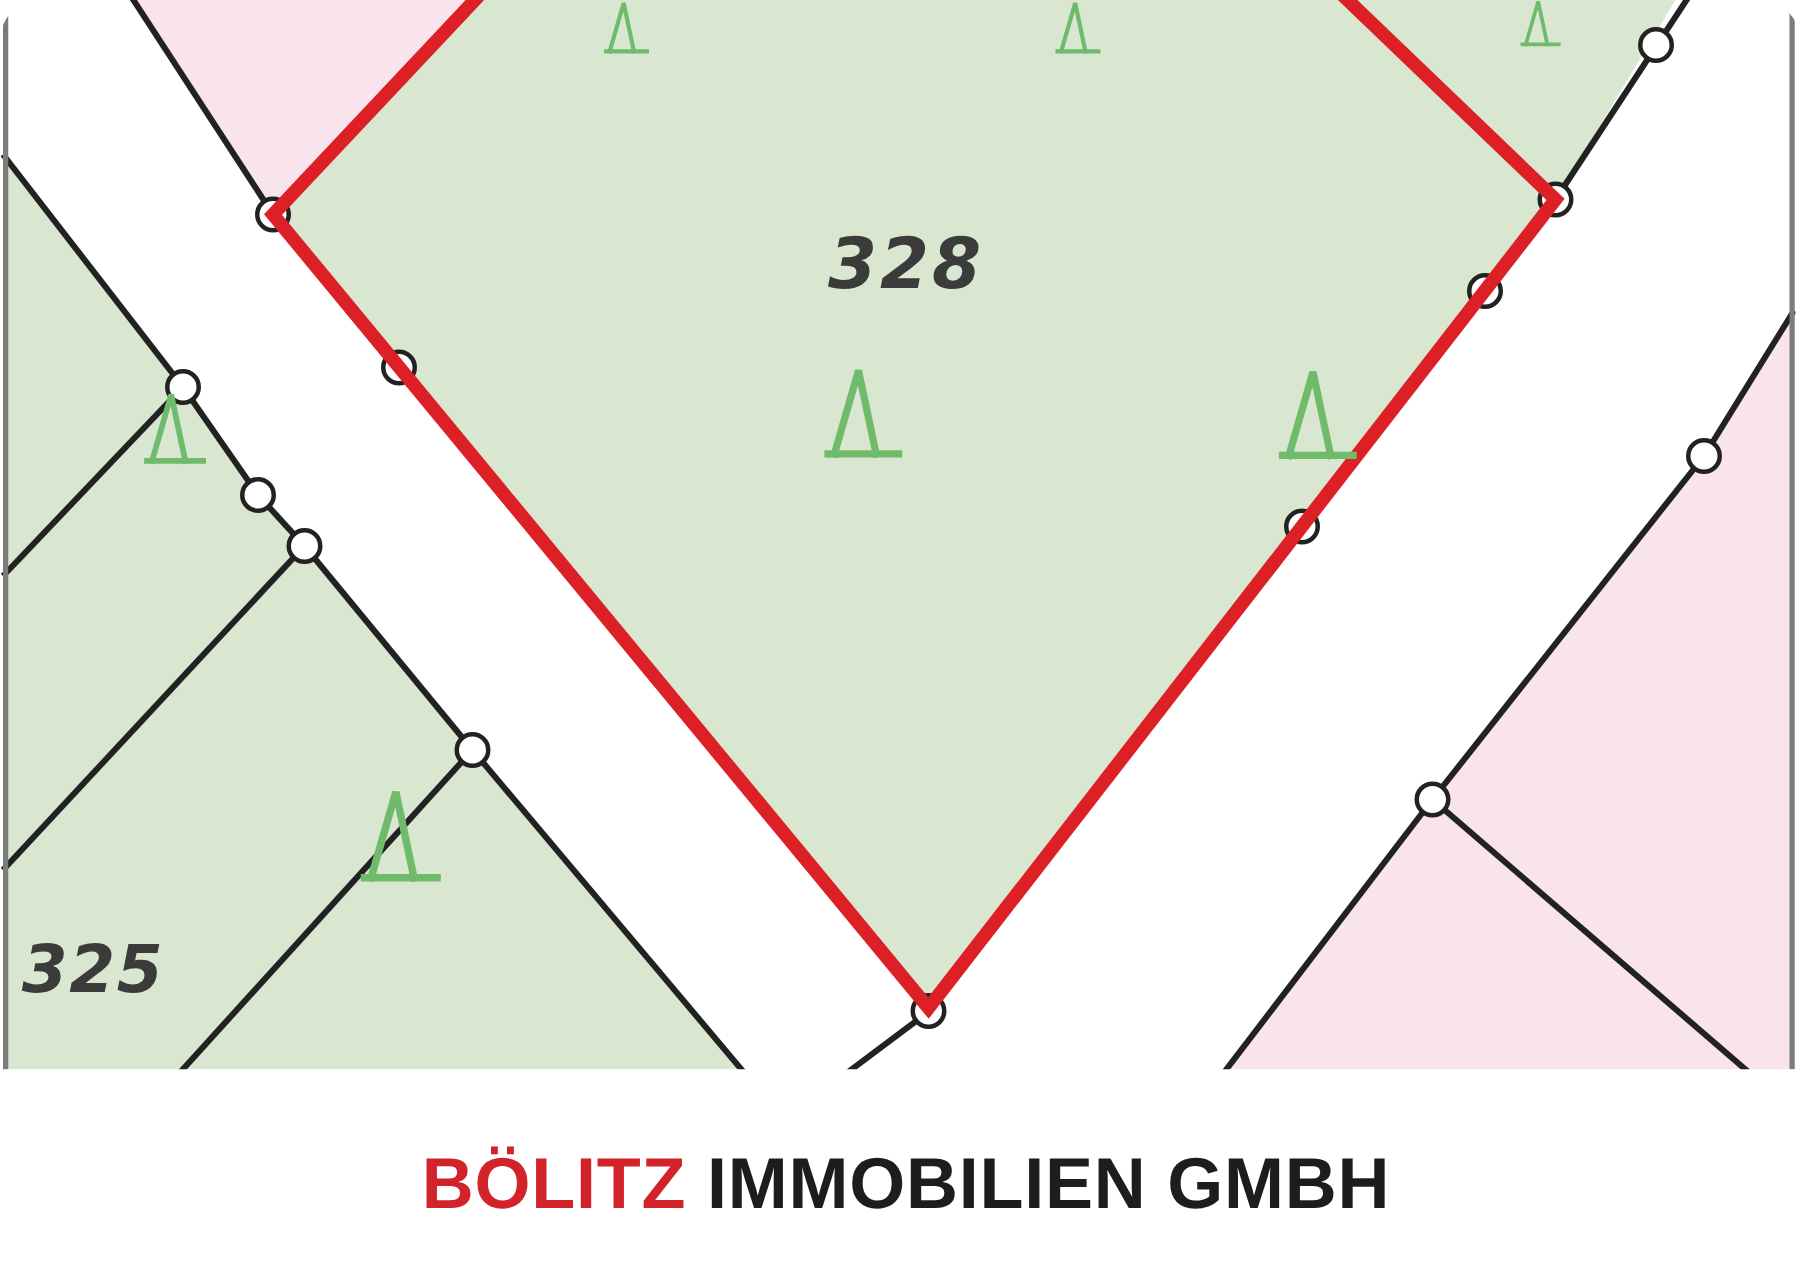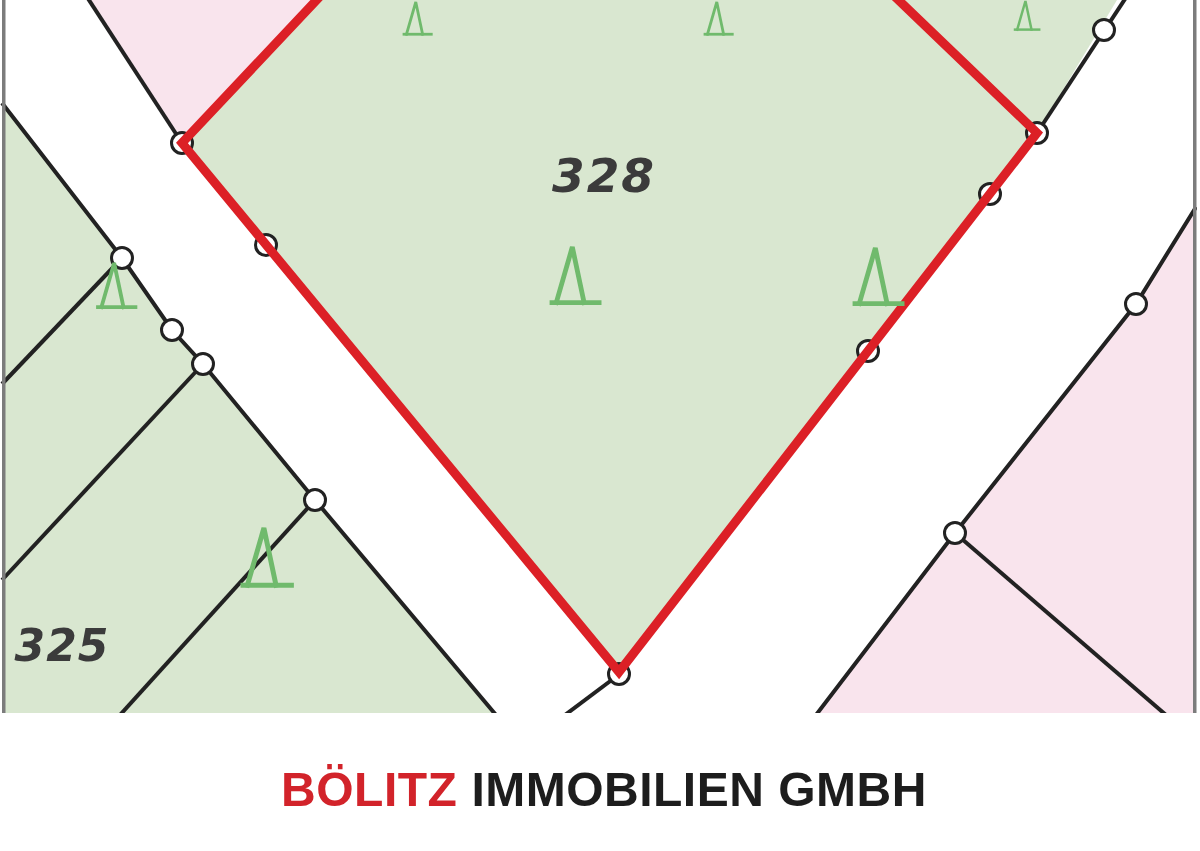--- a/index.html
+++ b/index.html
@@ -1,18 +1,19 @@
 <!DOCTYPE html>
 <html style="--parcel_green: #d9e7d0; --parcel_pink: #f9e4ed; --road_white: #ffffff; --outline_red: #dc2026; --line_black: #222222; --tree_green: #70ba6c; --label_gray: #3b3b3b; --border_gray: #7c7c7c; --brand_red: #d2232a; --brand_dark: #1d1d1d;"><head>
 <meta charset="utf-8">
 <style>
   html,body{margin:0;padding:0;background:#ffffff;}
   .stage{
     position:relative;width:1200px;height:851px;background:#ffffff;overflow:hidden;
     font-family:"Liberation Sans",sans-serif;
+    border-radius:27px;
   }
   .stage svg{position:absolute;left:0;top:0;display:block;}
   
   .green{fill:var(--parcel_green);}
   .pink{fill:var(--parcel_pink);}
   .roadbase{fill:var(--road_white);}
   .bline{stroke:var(--line_black);stroke-width:4;fill:none;stroke-linejoin:miter;}
   .redline{stroke:var(--outline_red);stroke-width:9;fill:none;stroke-linejoin:miter;}
   .pt{fill:#ffffff;stroke:var(--line_black);stroke-width:3;}
   .tree{stroke:var(--tree_green);stroke-width:4.5;fill:none;stroke-linecap:square;}

